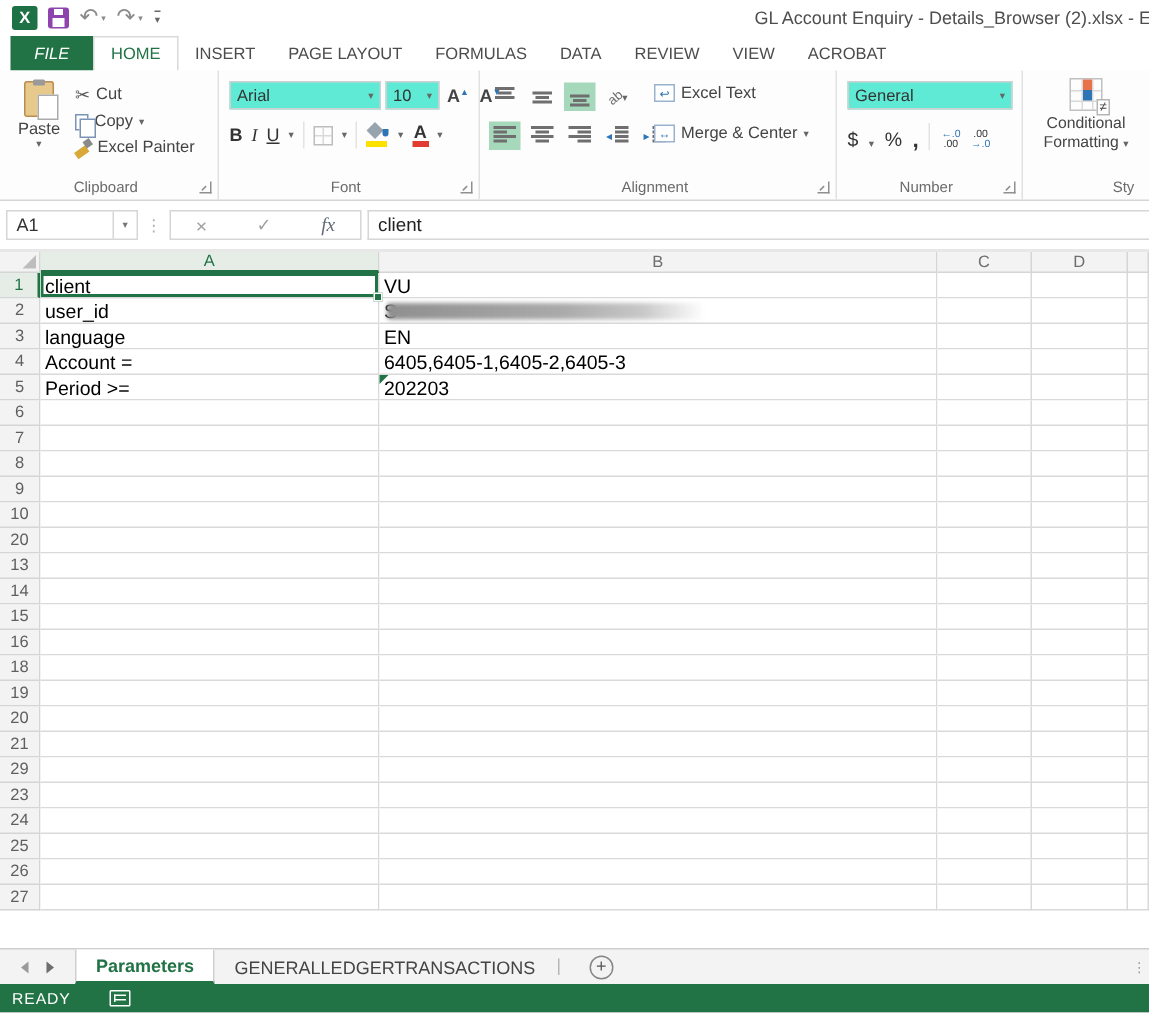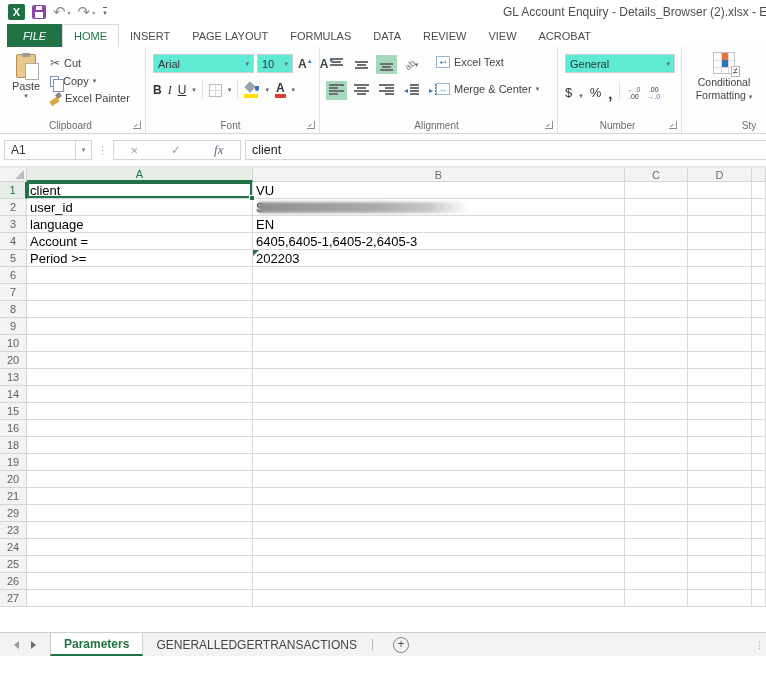--- a/index.html
+++ b/index.html
@@ -636,14 +636,18 @@
     </div>
     <div style="display:flex" id="sheettabs">
         <div class="stab active">Parameters</div>
         <div class="stab">GENERALLEDGERTRANSACTIONS</div>
         <span class="sdiv"></span>
       </div>
     <span class="newsheet">+</span>
     <span class="bardots">⋮</span>
   </div>
 
+  <div class="status">
+    <span>READY</span>
+    <span class="macro-ic"></span>
+  </div>
 
 </div>
 
 </body></html>

